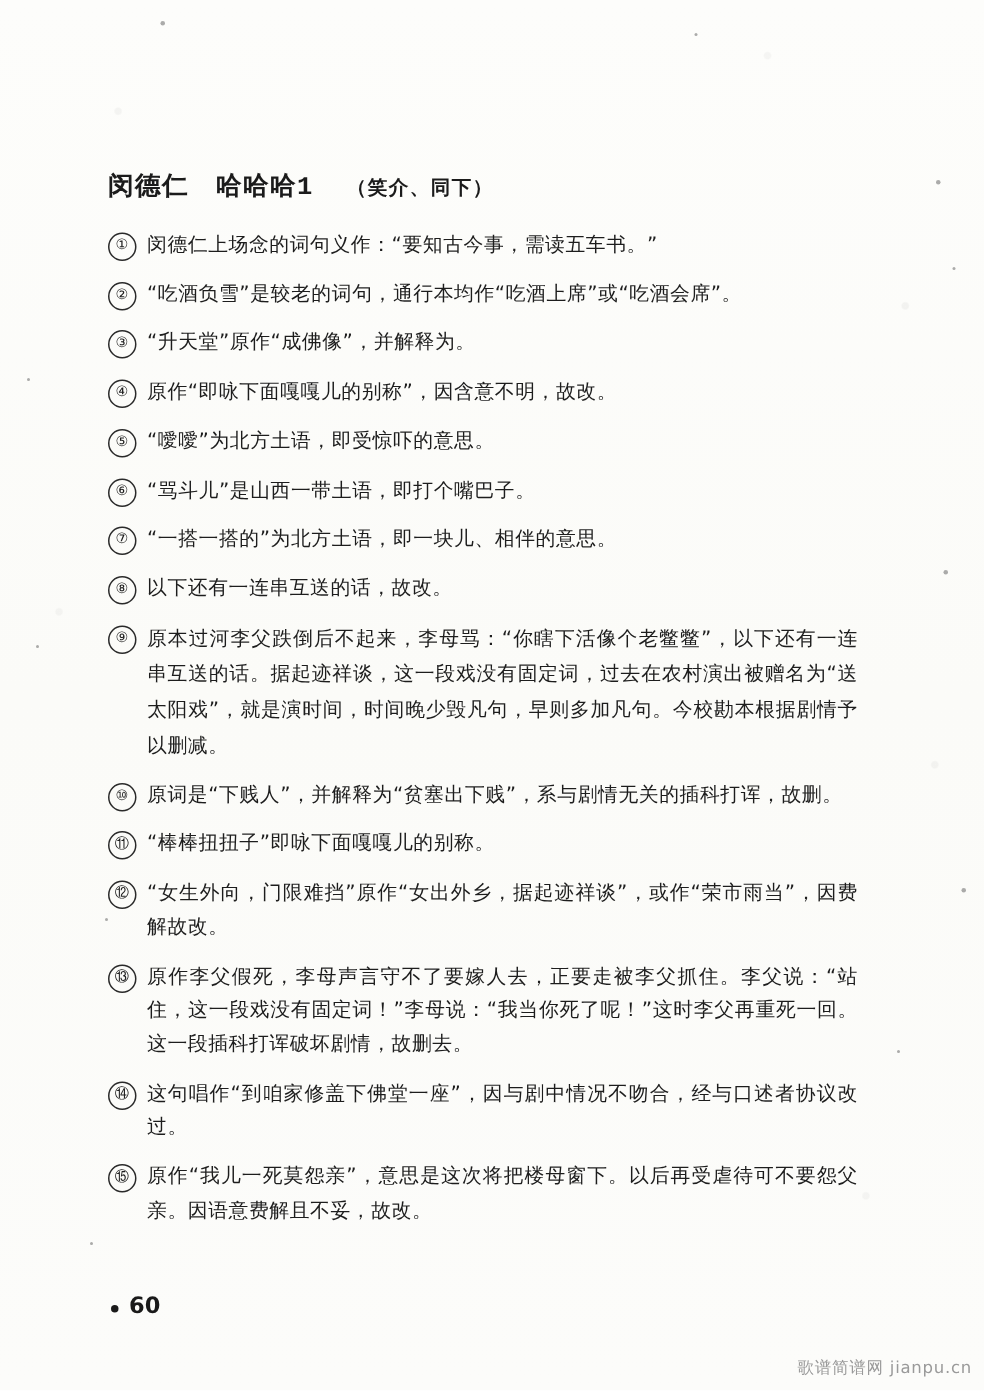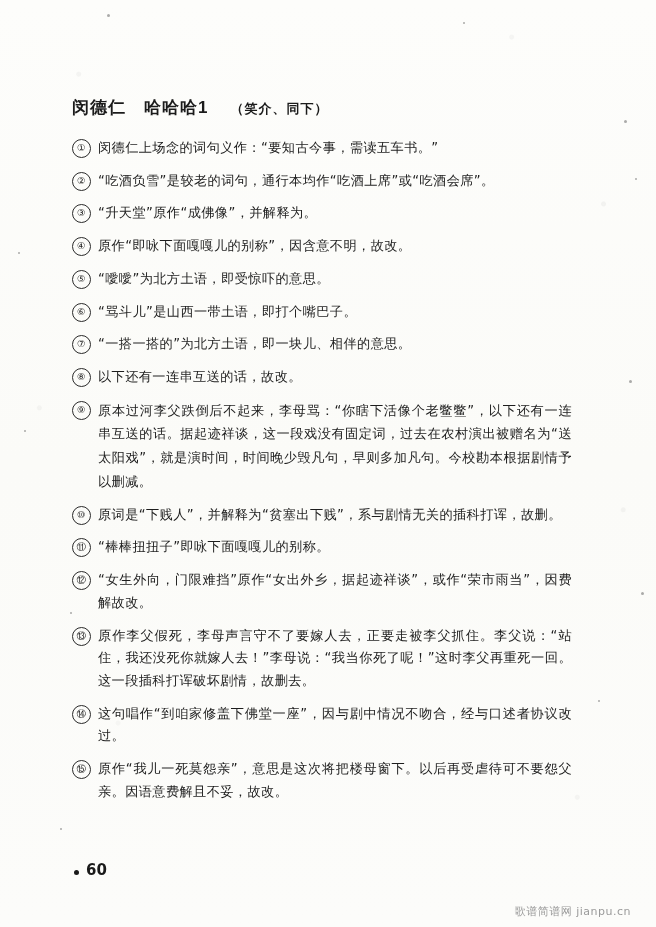--- a/index.html
+++ b/index.html
@@ -31,27 +31,28 @@
   }
 
   .content {
     position: absolute;
     left: 72px;
     top: 96px;
     width: 500px;
   }
 
   .heading {
-    font-family: Liberation Sans, sans-serif;
+    font-family: Liberation Mono, monospace;
     font-size: 16px;
     font-weight: bold;
     color: #1b1b1b;
     letter-spacing: 1px;
     margin-bottom: 18px;
     white-space: nowrap;
+    margin-top: 16px;
   }
   .heading .title-main { font-size: 17px; }
   .heading .title-gap { display: inline-block; width: 22px; }
   .heading .title-note { font-size: 13px; font-weight: bold; }
 
   .note-list {
     list-style: none;
     margin: 0;
     padding: 0;
   }
@@ -101,21 +102,21 @@
     left: 74px;
     bottom: 52px;
     width: 5px;
     height: 5px;
     background: #1a1a1a;
     border-radius: 50%;
   }
 
   .watermark {
     position: absolute;
-    right: 25px;
+    right: 8px;
     bottom: 8px;
     font-size: 11px;
     color: #9a9a9a;
     letter-spacing: 0.5px;
   }
 
   
   .speckles {
     position: absolute;
     inset: 0;
@@ -210,21 +211,21 @@
         <span class="note-text">“棒棒扭扭子”即咏下面嘎嘎儿的别称。</span>
       </li>
 
       <li class="note-item">
         <span class="note-num">⑫</span>
         <span class="note-text">“女生外向，门限难挡”原作“女出外乡，据起迹祥谈”，或作“荣市雨当”，因费解故改。</span>
       </li>
 
       <li class="note-item">
         <span class="note-num">⑬</span>
-        <span class="note-text">原作李父假死，李母声言守不了要嫁人去，正要走被李父抓住。李父说：“站住，我还没死你就嫁人去！”李母说：“我当你死了呢！”这时李父再重死一回。这一段插科打诨破坏剧情，故删去。</span>
+        <span class="note-text">原作李父假死，李母声言守不了要嫁人去，正要走被李父抓住。李父说：“站住，这一段戏没有固定词！”李母说：“我当你死了呢！”这时李父再重死一回。这一段插科打诨破坏剧情，故删去。</span>
       </li>
 
       <li class="note-item">
         <span class="note-num">⑭</span>
         <span class="note-text">这句唱作“到咱家修盖下佛堂一座”，因与剧中情况不吻合，经与口述者协议改过。</span>
       </li>
 
       <li class="note-item">
         <span class="note-num">⑮</span>
         <span class="note-text">原作“我儿一死莫怨亲”，意思是这次将把楼母窗下。以后再受虐待可不要怨父亲。因语意费解且不妥，故改。</span>

